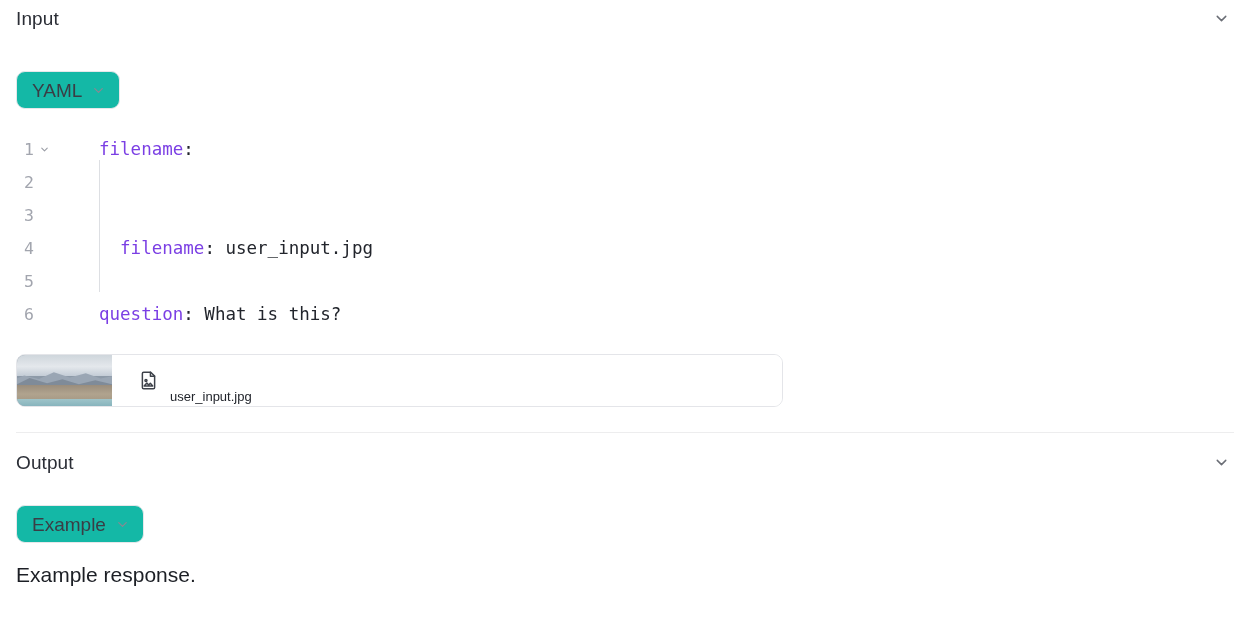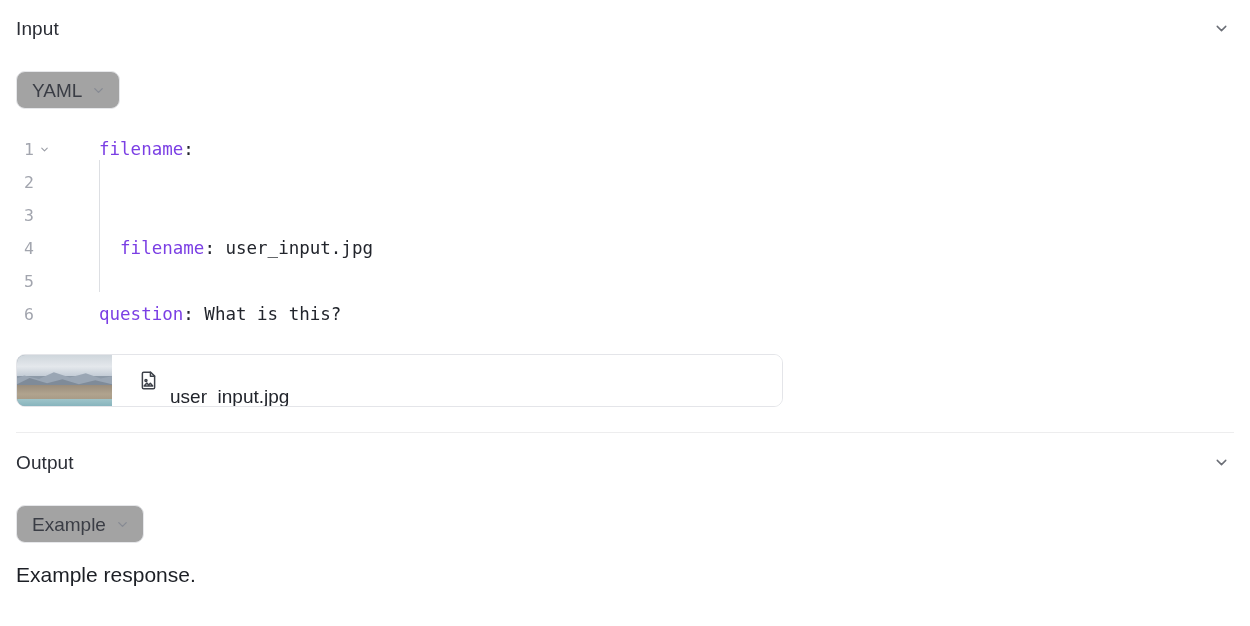--- a/index.html
+++ b/index.html
@@ -47,21 +47,21 @@
 
   
   .format-select {
     display: inline-flex;
     align-items: center;
     gap: 9px;
     height: 38px;
     padding: 0 13px 0 15px;
     border: 1px solid #e6e7ea;
     border-radius: 9px;
-    background: #a3a3a3;
+    background: #14b8a6;
     box-sizing: border-box;
     cursor: pointer;
   }
   .format-select .fs-label {
     font-size: 19px;
     color: #3a3d45;
     line-height: 1;
     white-space: nowrap;
   }
   .format-select .fs-chev { display: flex; align-items: center; }
@@ -160,21 +160,21 @@
   }
   .att-body {
     flex: 1;
     display: flex;
     align-items: center;
     gap: 11px;
     padding-left: 26px;
     background: #ffffff;
   }
   .att-name {
-    font-size: 19px;
+    font-size: 13px;
     color: #22252c;
     line-height: 1;
     margin-top: 32px;
   }
   .file-icon { display: flex; align-items: center; }
 
   
   .divider {
     height: 1px;
     background: #ededee;
@@ -188,21 +188,21 @@
     color: #1c1f25;
     line-height: 1;
   }
 
   
   .abs { position: absolute; left: 0; }
 </style>
 </head>
 <body>
 
-<div class="section-head abs" style="top:13px;height:30px;">
+<div class="section-head abs" style="top:3px;height:30px;">
   <div class="section-title">Input</div>
   <div class="chev-btn">
     <svg width="17" height="17" viewBox="0 0 24 24" fill="none" stroke="#6b6e76" stroke-width="2.1" stroke-linecap="round" stroke-linejoin="round">
       <polyline points="6 9 12 15 18 9"></polyline>
     </svg>
   </div>
 </div>
 
 <div class="abs" style="top:71px;left:16px;">
   <div class="format-select">

